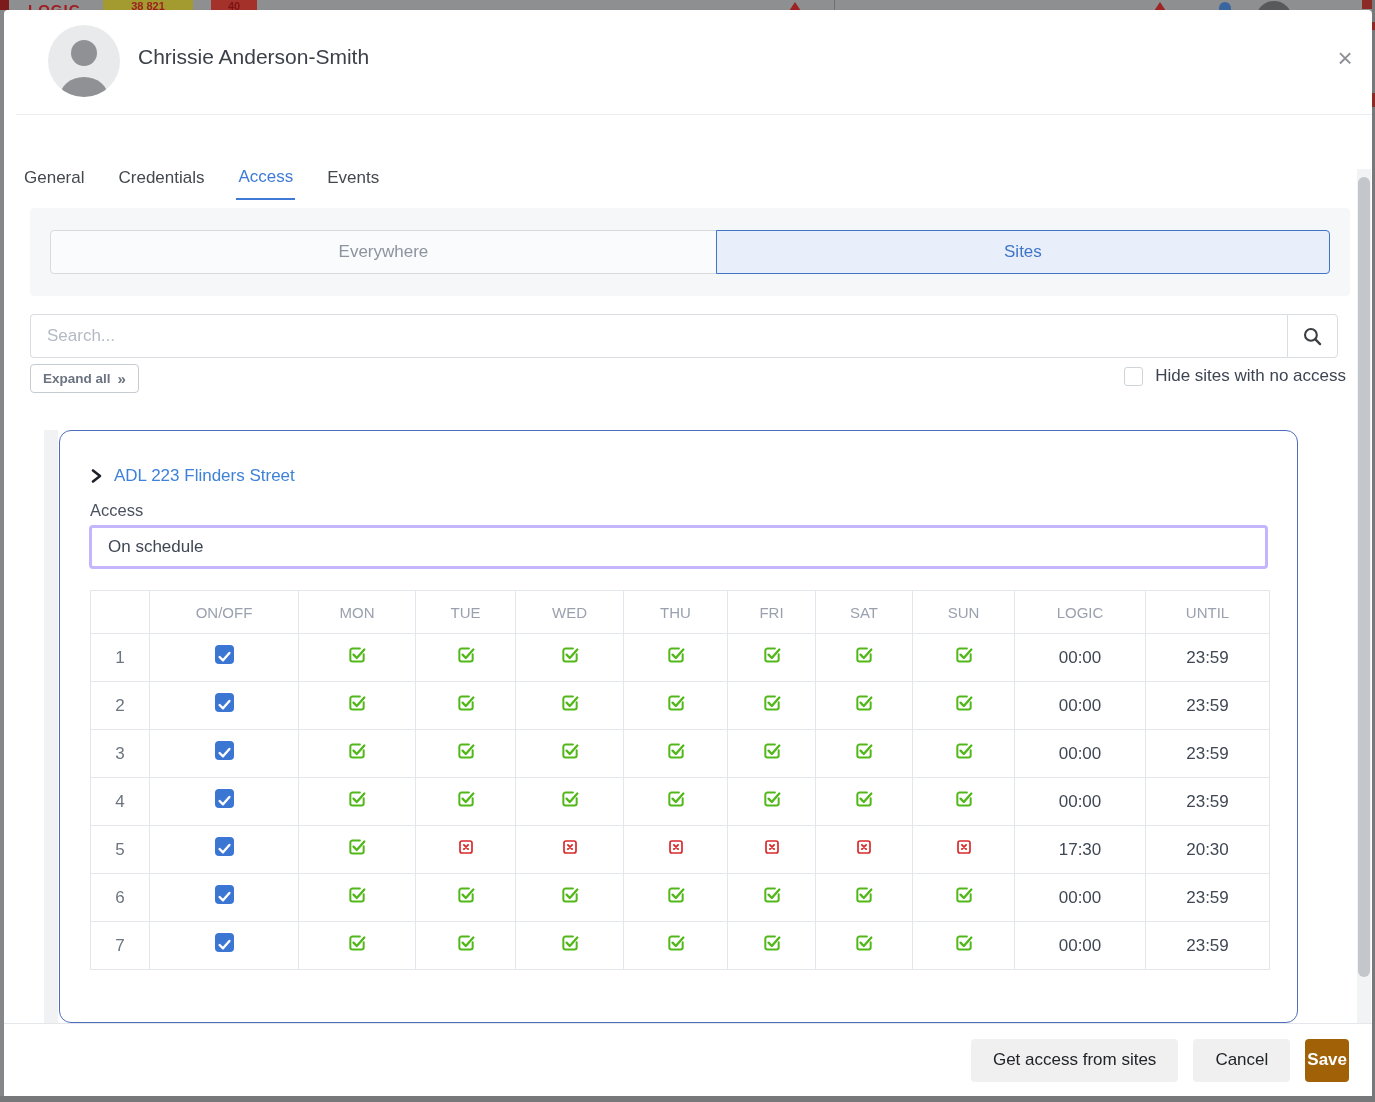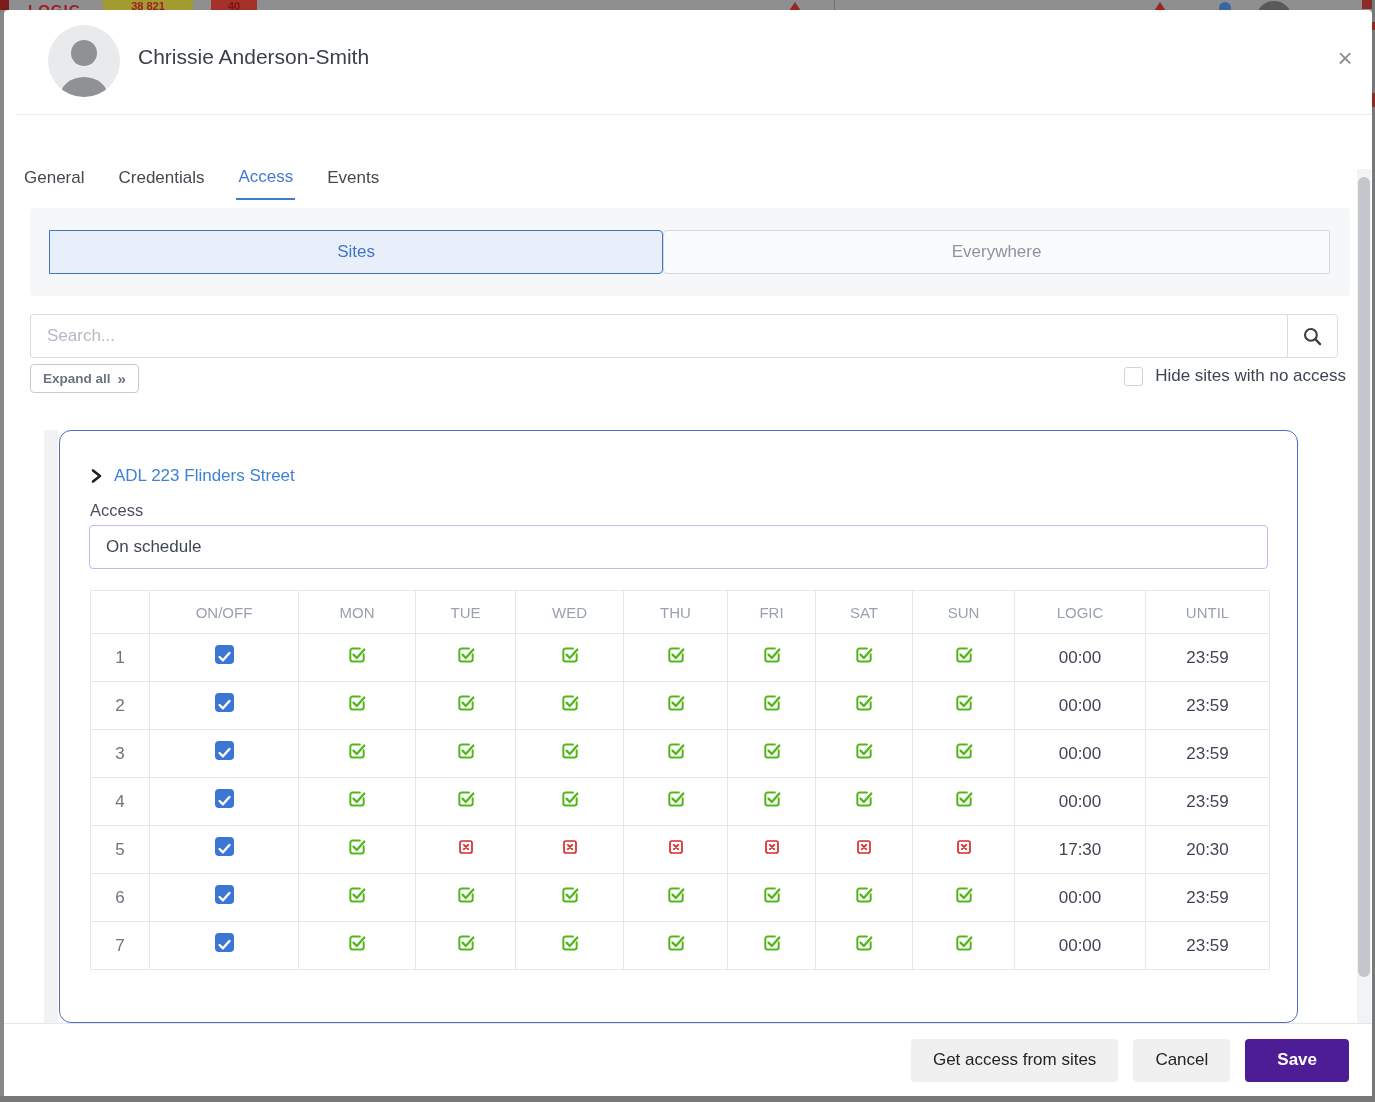--- a/index.html
+++ b/index.html
@@ -58,35 +58,35 @@
 
   
   .sites-scroll-track { position:absolute; left:40px; top:420px; width:14px; height:593px; background:#f1f2f4; }
   .modal-scroll-track { position:absolute; right:1px; top:159px; width:14px; height:872px; background:#f2f3f4; }
   .modal-scroll-thumb { position:absolute; left:1px; top:8px; width:12px; height:800px; background:#c3c6ca; border-radius:6px; }
 
   .site-card { position:absolute; left:55px; top:420px; width:1239px; height:593px; border:1px solid #4d6fbe; border-radius:12px; background:#fff; }
   .site-head { position:absolute; left:29px; top:35px; display:flex; align-items:center; gap:11px; cursor:pointer; }
   .site-link { font-size:17px; color:#3e82d8; text-decoration:none; }
   .access-label { position:absolute; left:30px; top:70px; font-size:16.5px; color:#4a5260; }
-  .access-select { position:absolute; left:29px; top:94px; width:1179px; height:44px; border:1px solid #c4b5fd; border-radius:4px; display:flex; align-items:center; padding:0 16px; font-size:17px; color:#3f4754; cursor:pointer; background:#fff; }
+  .access-select { position:absolute; left:29px; top:94px; width:1179px; height:44px; border:3px solid #c4b5fd; border-radius:4px; display:flex; align-items:center; padding:0 16px; font-size:17px; color:#3f4754; cursor:pointer; background:#fff; }
 
   
   .sched { position:absolute; left:30px; top:159px; border-collapse:collapse; table-layout:fixed; width:1179px; }
   .sched th { height:43px; border:1px solid #e3e6ea; color:#9aa1ae; font-size:15px; font-weight:normal; text-align:center; }
   .sched td { height:48px; border:1px solid #e3e6ea; text-align:center; vertical-align:middle; font-size:17px; color:#3f4754; }
   .sched td.rownum { color:#6d7480; }
   .cb-on { display:inline-block; width:19px; height:19px; background:#3b76d2; border-radius:4px; line-height:0; padding-top:2px; cursor:pointer; }
   .day-icon { display:inline-block; width:20px; height:20px; line-height:0; cursor:pointer; }
 
   
   .m-footer { position:absolute; left:0; bottom:0; width:100%; height:73px; border-top:1px solid #e5e7eb; background:#fff; display:flex; align-items:center; justify-content:flex-end; gap:15px; padding-right:23px; }
   .btn { height:43px; border:none; border-radius:4px; font-size:17px; font-family:inherit; cursor:pointer; }
   .btn-light { background:#f0f0f0; color:#212529; padding:0 22px; }
-  .btn-primary { background:#4c1d95; color:#fff; padding:0 32px; font-weight:bold; }
+  .btn-primary { background:#a16207; color:#fff; padding:0 2px; font-weight:bold; }
 </style>
 </head>
 <body>
 
 <div class="stage">
 
   <div class="bg-top">
     <div class="bg-block-red"></div>
     <div class="bg-brand">LOGIC</div>
     <div class="bg-badge-yellow">38 821</div>
@@ -119,22 +119,22 @@
 
     <div class="tabs">
       <button class="tab">General</button>
       <button class="tab">Credentials</button>
       <button class="tab active">Access</button>
       <button class="tab">Events</button>
     </div>
 
     <div class="scope-wrap">
       <div class="scope-group">
+        <button class="scope-btn scope-everywhere">Everywhere</button>
         <button class="scope-btn scope-sites">Sites</button>
-        <button class="scope-btn scope-everywhere">Everywhere</button>
       </div>
     </div>
 
     <div class="search-row">
       <input class="search-input" type="text" placeholder="Search..." style="">
       <button class="search-btn">
         <svg width="21" height="21" viewBox="0 0 20 20">
           <circle cx="8.5" cy="8.5" r="5.6" fill="none" stroke="#3a3f44" stroke-width="2"></circle>
           <line x1="12.8" y1="12.8" x2="17.2" y2="17.2" stroke="#3a3f44" stroke-width="2.2" stroke-linecap="round"></line>
         </svg>

